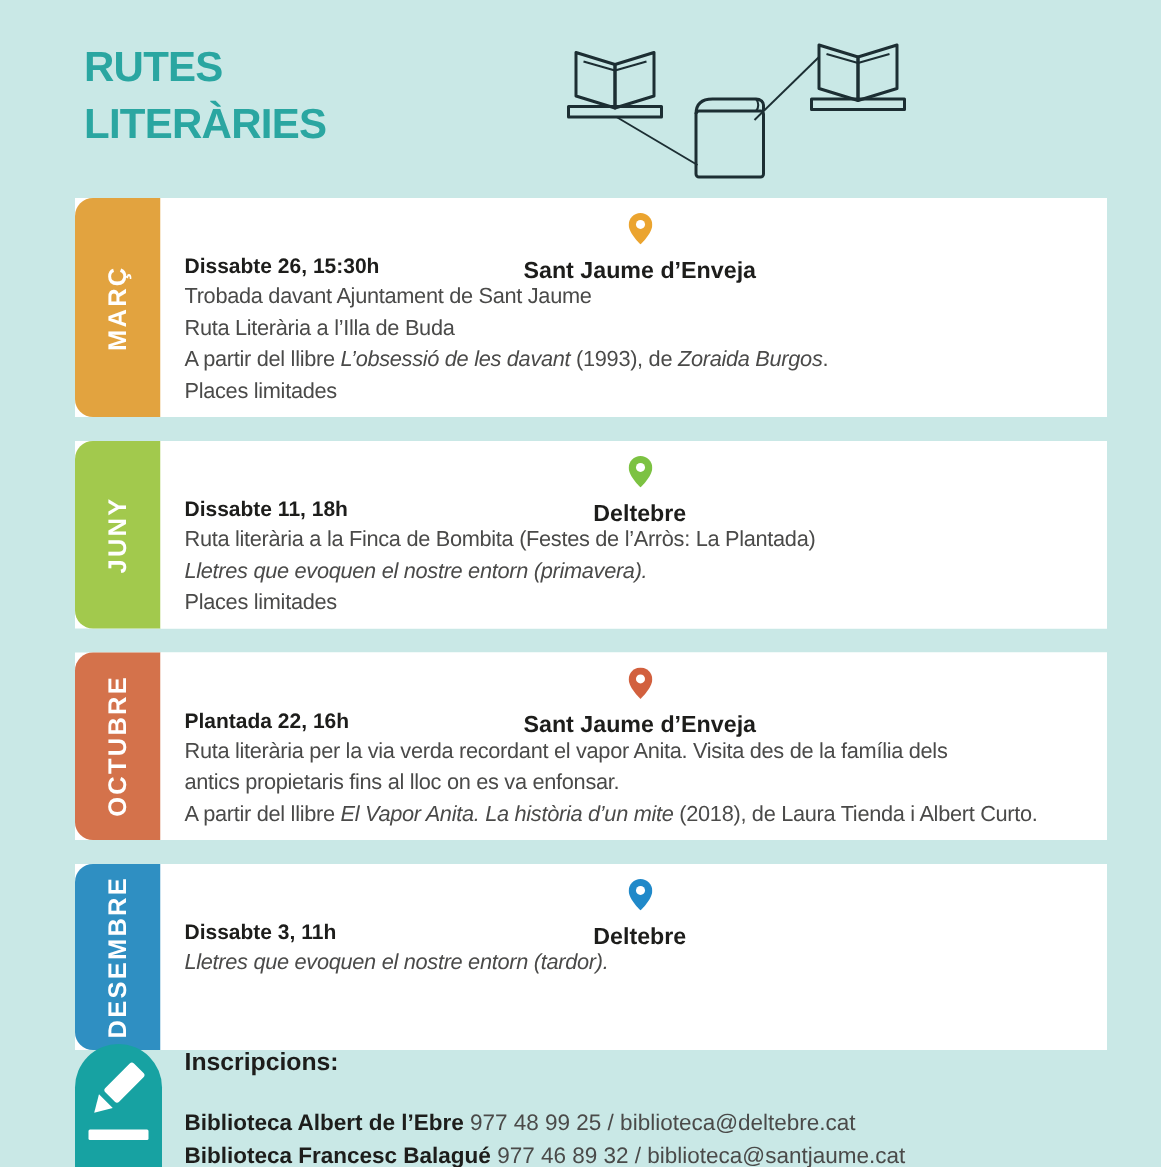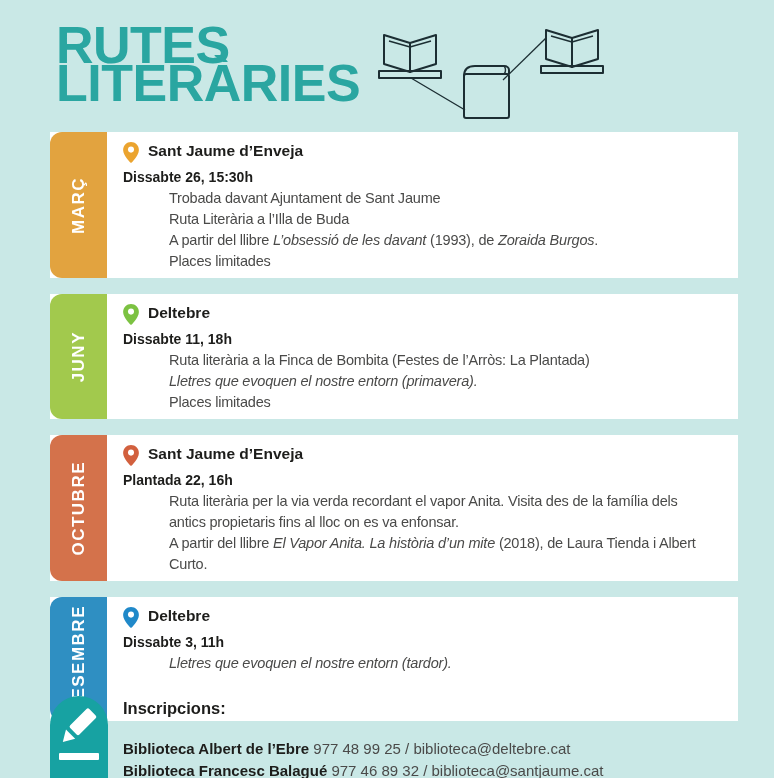--- a/index.html
+++ b/index.html
@@ -6,21 +6,21 @@
   html, body { width: 774px; height: 778px; }
   body {
     position: relative;
     background: #c9e8e6;
     font-family: "Liberation Sans", sans-serif;
     overflow: hidden;
   }
   
   .page-title {
     position: absolute; left: 56px; top: 26px;
-    font-size: 52px; font-weight: 700; line-height: 38px;
+    font-size: 28px; font-weight: 700; line-height: 38px;
     color: #2aa6a1; letter-spacing: -0.5px;
   }
   .page-title span { display: block; }
   .books-art { position: absolute; left: 373px; top: 26px; }
   
   .cards {
     position: absolute; left: 50px; top: 132px; width: 688px;
     display: flex; flex-direction: column; gap: 16px;
   }
   .card { display: flex; align-items: stretch; }
@@ -34,25 +34,25 @@
     display: flex; align-items: center; justify-content: center;
   }
   .tab-label {
     writing-mode: vertical-rl; transform: rotate(180deg);
     color: #ffffff; font-weight: 700; font-size: 17px; letter-spacing: 1.5px;
   }
   .card-body {
     flex: 1; background: #ffffff;
     padding: 10px 8px 6px 16px;
   }
-  .loc-row { display: flex; gap: 9px; height: 23px; }
+  .loc-row { display: flex; align-items: center; gap: 9px; height: 23px; flex-direction: column; }
   .pin { flex: 0 0 auto; display: block; }
   .loc-name { font-size: 15.5px; font-weight: 700; color: #1d1d1b; }
   .date { font-size: 14px; font-weight: 700; color: #1d1d1b; line-height: 21px; margin-top: 2px; }
-  .line { font-size: 14.5px; color: #4a4a49; line-height: 21px; letter-spacing: -0.2px; margin-left: 46px; }
+  .line { font-size: 14.5px; color: #4a4a49; line-height: 21px; letter-spacing: -0.2px; }
   .line .it { font-style: italic; }
   
   .footer { position: absolute; left: 50px; top: 696px; display: flex; gap: 15px; }
   .badge {
     width: 58px; height: 82px; flex: 0 0 58px;
     background: #17a2a2; border-radius: 29px 29px 0 0;
     display: flex; justify-content: center; align-items: flex-start;
     padding-top: 9px;
   }
   .ins-text { padding-top: 3px; }

